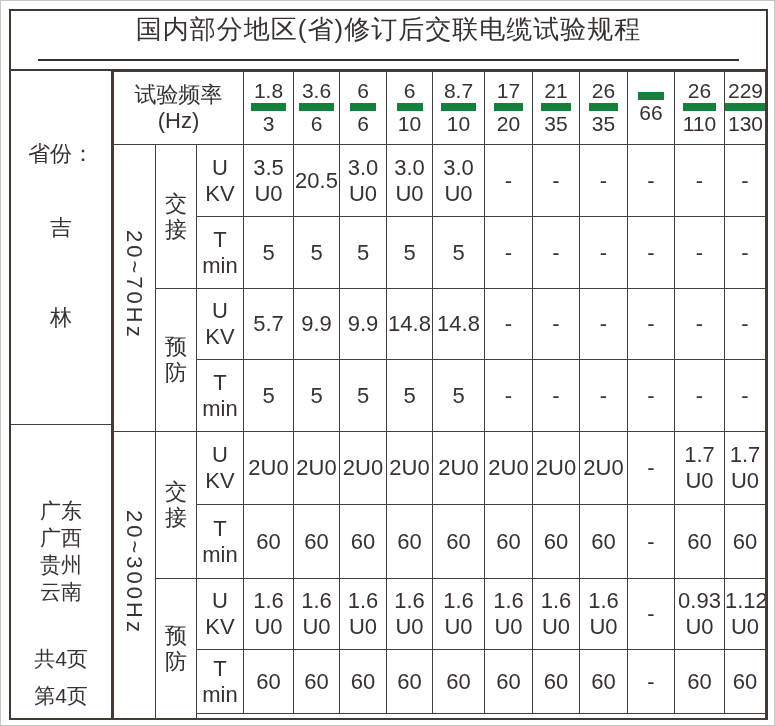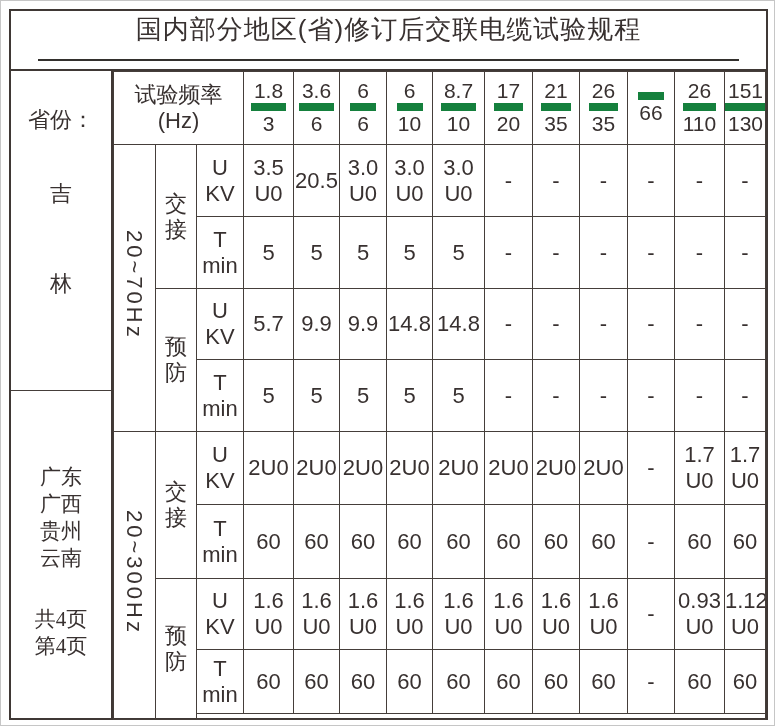--- a/index.html
+++ b/index.html
@@ -44,29 +44,30 @@
     border-right: 2px solid #3f3835;
     display: flex;
     flex-direction: column;
     text-align: center;
   }
   .prov-cell1 {
     height: 320px;
     border-bottom: 1.5px solid #453e3a;
     padding-top: 34px;
     font-size: 22px;
+    margin-top: 34px;
   }
   .prov-jilin {
     white-space: pre-line;
     line-height: 90px;
     margin-top: 14px;
   }
   .prov-cell2 { flex: 1; padding-top: 72px; font-size: 21px; }
   .prov-south { white-space: pre-line; line-height: 27px; }
-  .page-note  { white-space: pre-line; line-height: 27px; margin-top: 35px; font-family: Liberation Serif, serif; }
+  .page-note  { white-space: pre-line; line-height: 37px; margin-top: 35px; }
   
   .main-wrap { flex: 1; }
   table.main {
     border-collapse: collapse;
     table-layout: fixed;
     width: 100%;
     height: 647px;
   }
   table.main td {
     border: 1.5px solid #453e3a;
@@ -156,21 +157,21 @@
               <td><span class="frac"><span class="num">1.8</span><span class="den">3</span></span></td>
               <td><span class="frac"><span class="num">3.6</span><span class="den">6</span></span></td>
               <td><span class="frac"><span class="num">6</span><span class="den">6</span></span></td>
               <td><span class="frac"><span class="num">6</span><span class="den">10</span></span></td>
               <td><span class="frac"><span class="num">8.7</span><span class="den">10</span></span></td>
               <td><span class="frac"><span class="num">17</span><span class="den">20</span></span></td>
               <td><span class="frac"><span class="num">21</span><span class="den">35</span></span></td>
               <td><span class="frac"><span class="num">26</span><span class="den">35</span></span></td>
               <td><span class="frac"><span class="num"></span><span class="den">66</span></span></td>
               <td><span class="frac"><span class="num">26</span><span class="den">110</span></span></td>
-              <td><span class="frac"><span class="num">151</span><span class="den">130</span></span></td>
+              <td><span class="frac"><span class="num">229</span><span class="den">130</span></span></td>
             </tr>
 
             <tr class="rh72">
               <td class="hz" rowspan="4"><div class="vtext">20~70Hz</div></td>
               <td class="phase" rowspan="2">交
 接</td>
               <td class="param">U
 KV</td>
               <td>3.5
 U0</td>

